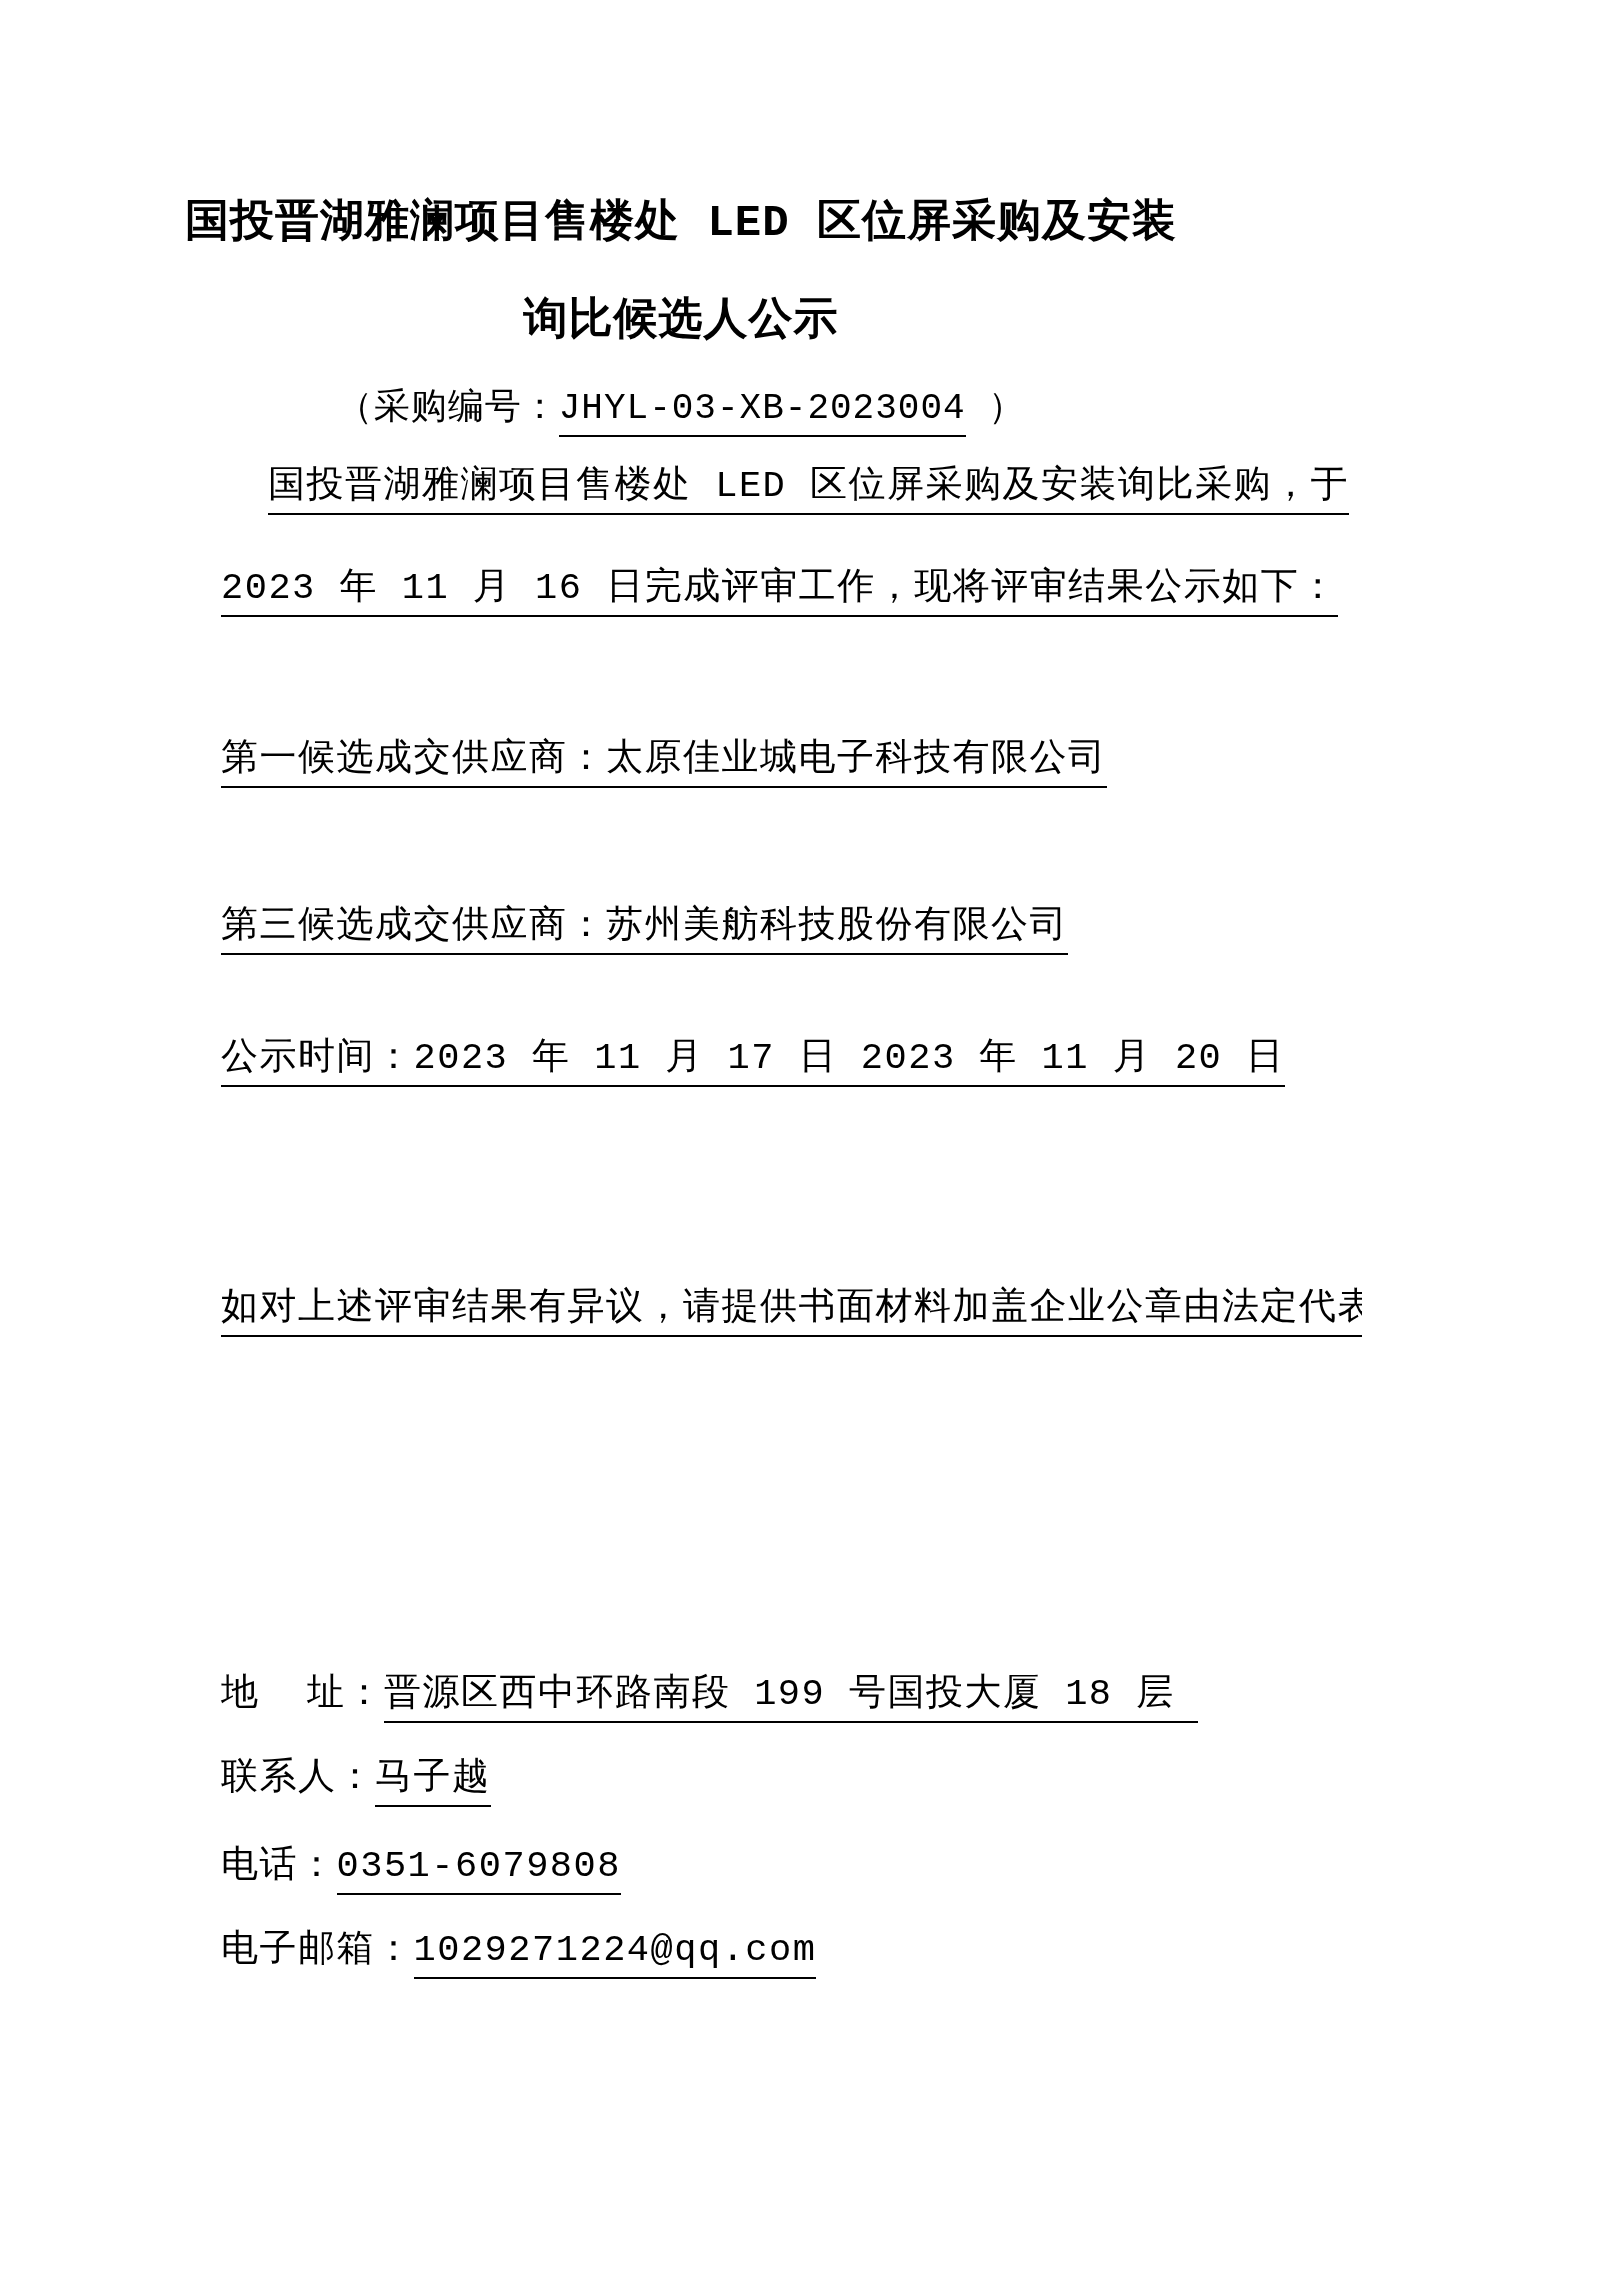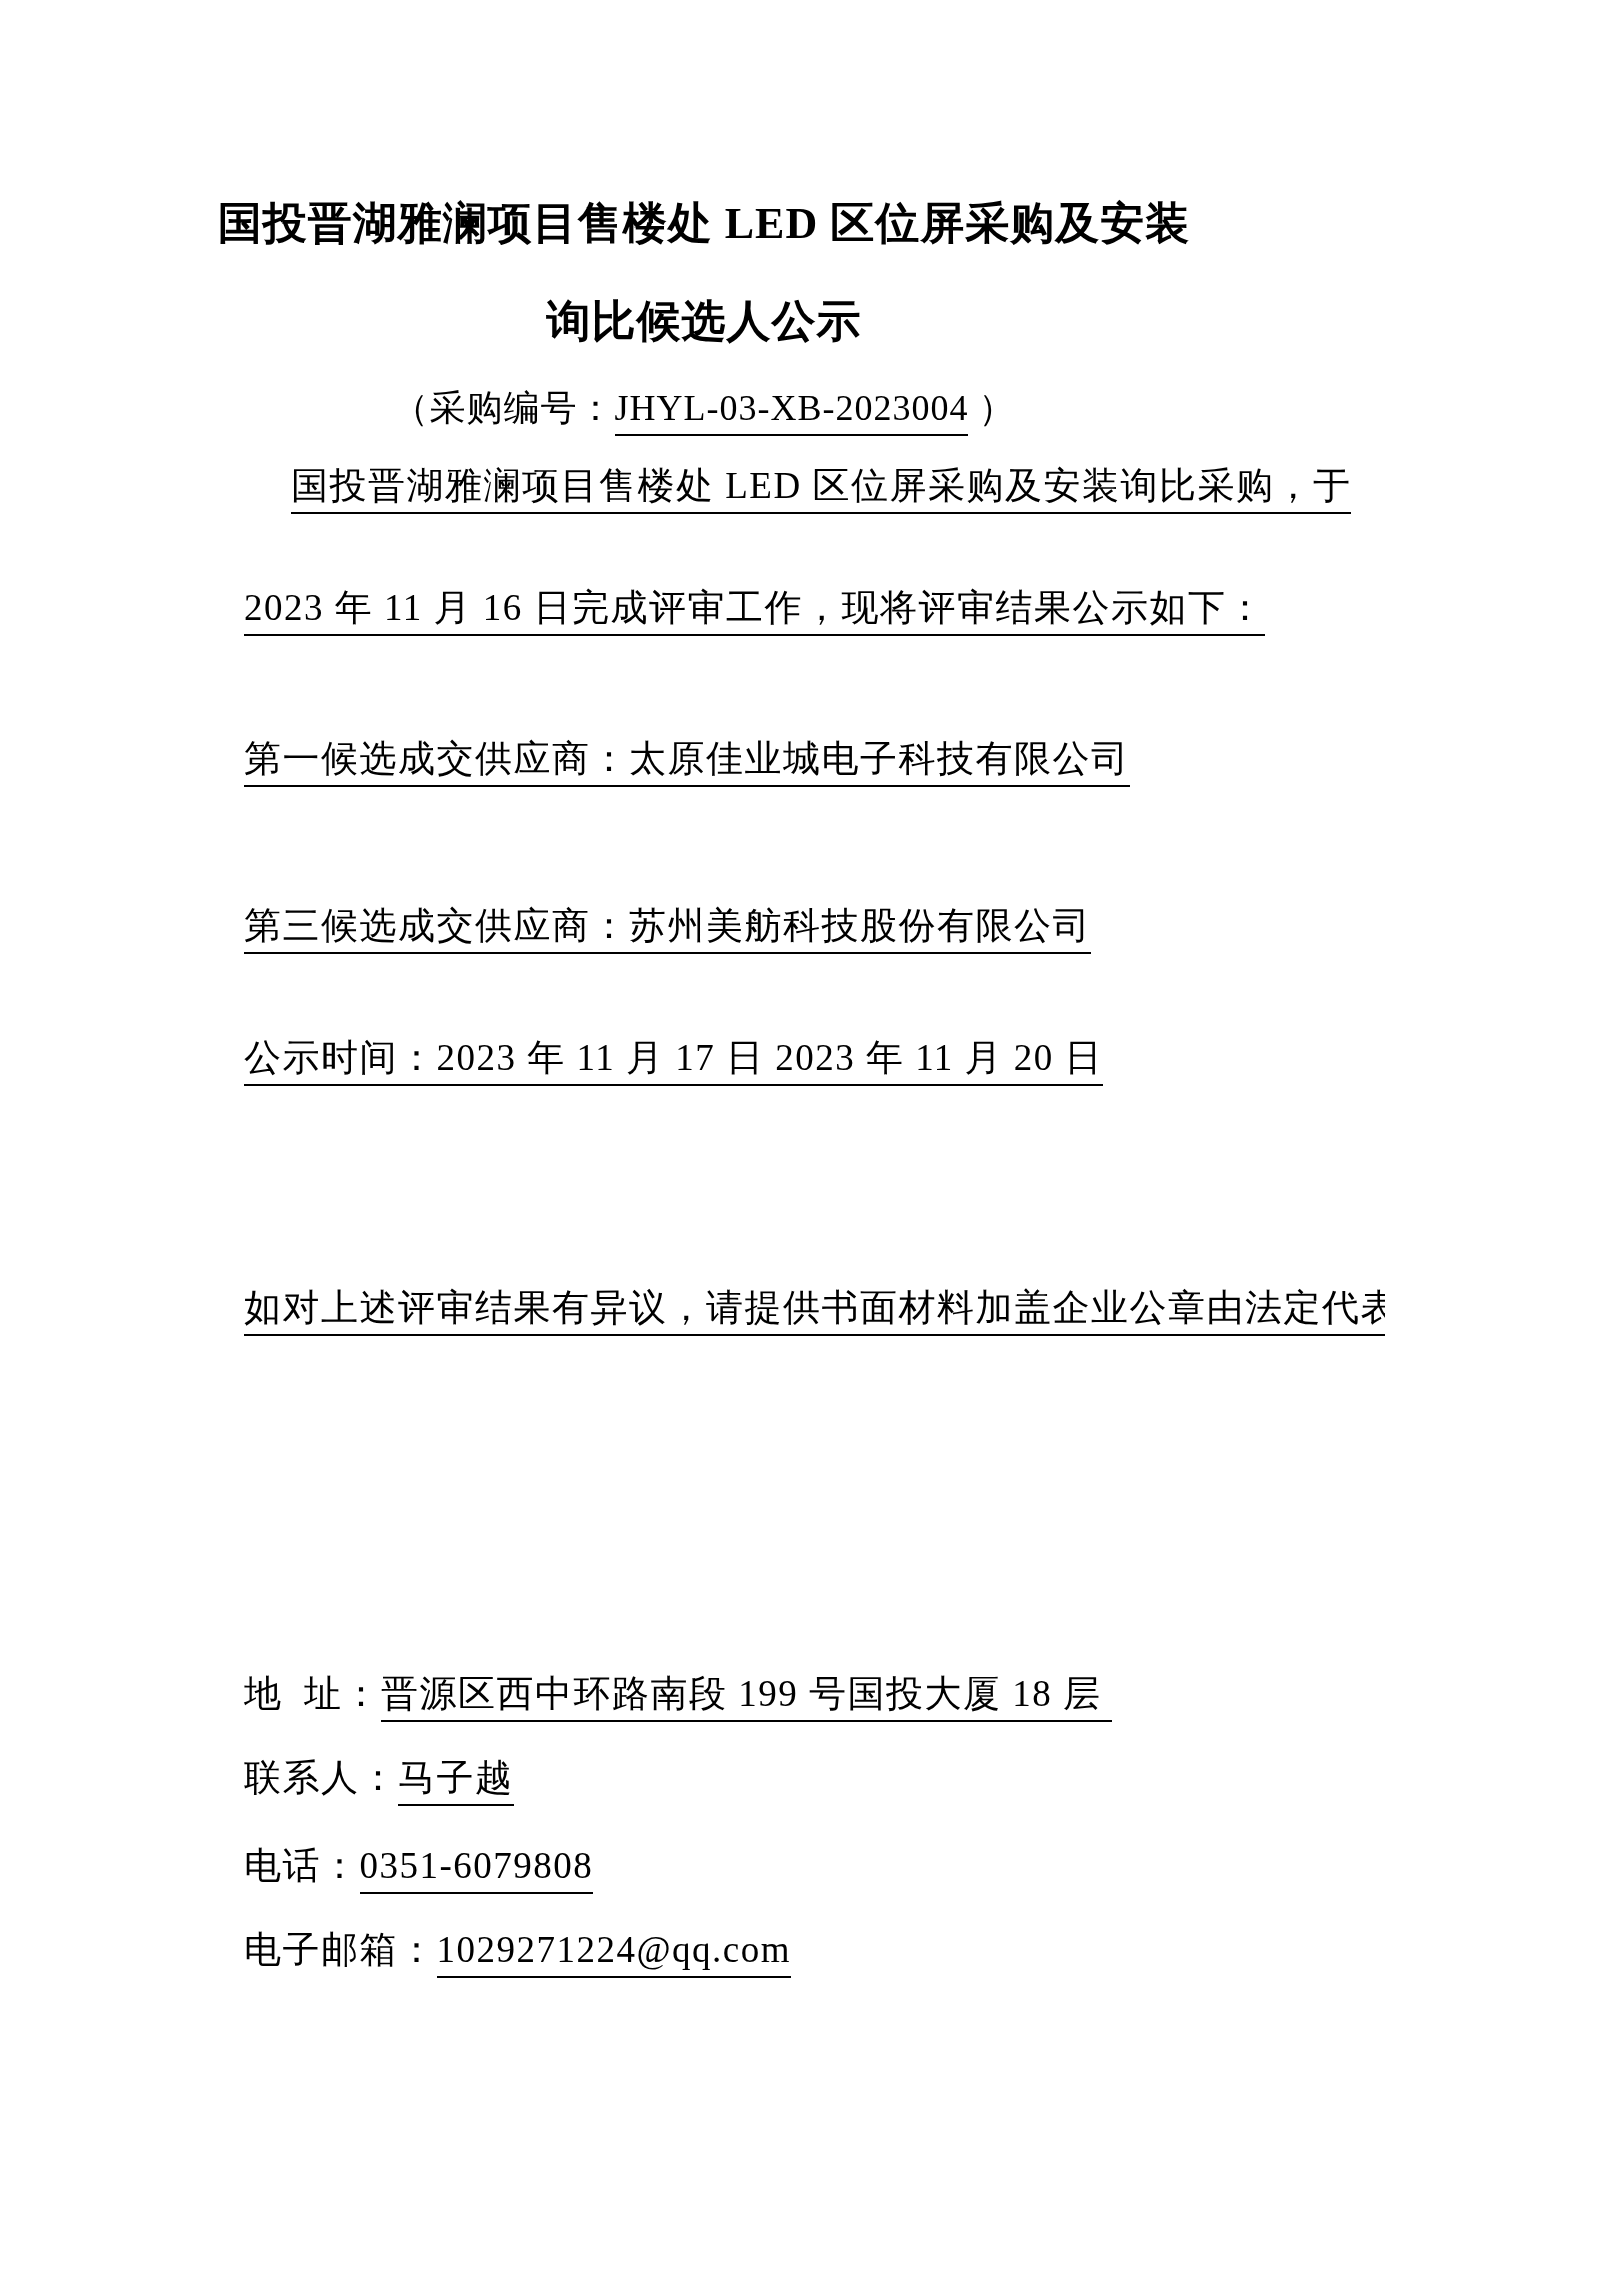--- a/index.html
+++ b/index.html
@@ -6,23 +6,22 @@
     margin: 0;
     padding: 0;
     background: #ffffff;
   }
   .page {
     position: relative;
     width: 1362px;
     height: 2293px;
     background: #ffffff;
     color: #000000;
-    font-family: Liberation Serif, serif;
+    font-family: Liberation Mono, monospace;
     overflow: hidden;
-    margin-left: 23px;
   }
   .line {
     position: absolute;
     left: 221px;
     font-size: 37px;
     line-height: 1.25;
     letter-spacing: 1.5px;
     white-space: pre;
   }
   .center {
@@ -56,21 +55,21 @@
 <div class="page">
 
   <div class="line center title" style="top:196px">国投晋湖雅澜项目售楼处 LED 区位屏采购及安装</div>
 
   <div class="line center title" style="top:294px">询比候选人公示</div>
 
   <div class="line center procno" style="top:386px"><span>（采购编号：</span><span class="u">JHYL-03-XB-2023004</span><span> ）</span></div>
 
   <div class="line indent" style="top:463px"><span class="u">国投晋湖雅澜项目售楼处 LED 区位屏采购及安装询比采购，于</span></div>
 
-  <div class="line" style="top:585px"><span class="u">2023 年 11 月 16 日完成评审工作，现将评审结果公示如下：</span></div>
+  <div class="line" style="top:565px"><span class="u">2023 年 11 月 16 日完成评审工作，现将评审结果公示如下：</span></div>
 
   <div class="line" style="top:736px"><span class="u">第一候选成交供应商：太原佳业城电子科技有限公司</span></div>
 
 
   <div class="line" style="top:903px"><span class="u">第三候选成交供应商：苏州美舫科技股份有限公司</span></div>
 
   <div class="line" style="top:1035px"><span class="u">公示时间：2023 年 11 月 17 日 2023 年 11 月 20 日</span></div>
 
   <div class="line" style="top:1285px"><span class="u">如对上述评审结果有异议，请提供书面材料加盖企业公章由法定代表</span></div>
 

